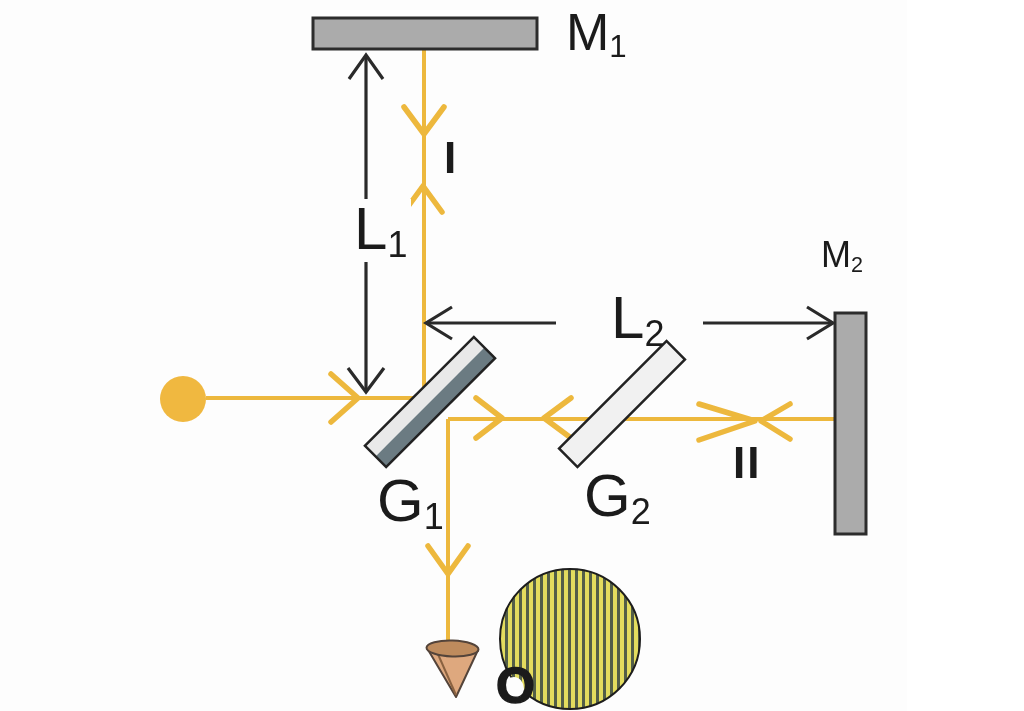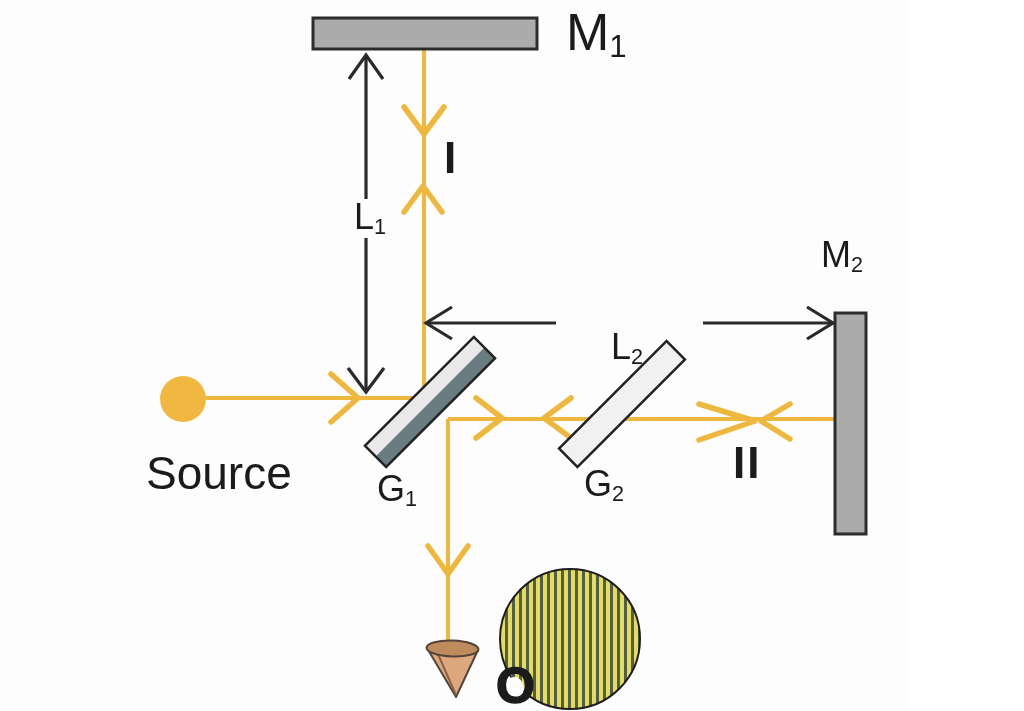--- a/index.html
+++ b/index.html
@@ -17,21 +17,21 @@
   .mirror{fill:var(--mirror-fill,#ABABAB);stroke:var(--mirror-border,#2C2C2C);stroke-width:3;}
   .plate{fill:var(--plate-fill,#F1F1F1);stroke:var(--plate-border,#222222);stroke-width:2.5;}
   .g1-light{fill:var(--splitter-light,#E9E9E9);}
   .g1-dark{fill:var(--splitter-dark,#6B7B82);}
   .plate-outline{fill:none;stroke:var(--plate-border,#222222);stroke-width:2.5;}
   .source-dot{fill:var(--source-fill,#F0B840);}
   .cone-body{fill:var(--cone-body,#DEA87E);stroke:var(--cone-outline,#54443A);stroke-width:2;stroke-linejoin:round;}
   .cone-fold{stroke:#8A6240;stroke-width:2;fill:none;}
   .cone-top{fill:var(--cone-top,#BE8B5D);stroke:var(--cone-outline,#54443A);stroke-width:2;}
   .lbl{
-    position:absolute;font-size:36px;line-height:1;color:var(--text,#1B1B1B);
+    position:absolute;font-size:60px;line-height:1;color:var(--text,#1B1B1B);
     white-space:nowrap;
   }
   .lbl sub{font-size:0.6em;line-height:1;position:relative;top:0.22em;vertical-align:baseline;}
   .roman{font-weight:700;font-size:44px;}
   .masked{background:var(--background,#FDFDFD);padding:0 4px 3px 4px;}
   .fringes{
     position:absolute;left:499px;top:568px;width:142px;height:142px;
     box-sizing:border-box;border-radius:50%;
     border:2.5px solid var(--fringe-border,#1D1D1D);
     background:repeating-linear-gradient(90deg,
@@ -101,27 +101,26 @@
 
   <div class="fringes"></div>
   <div class="o-counter"></div>
 
   <span class="lbl" style="left:566px;top:6px;font-size:52px;"><span>M</span><sub>1</sub></span>
 
   <span class="lbl" style="left:821px;top:237px;font-size:36px;"><span>M</span><sub>2</sub></span>
 
   <span class="lbl masked" style="left:350px;top:199px;"><span>L</span><sub>1</sub></span>
 
-  <span class="lbl" style="left:611px;top:288px;margin-top:41px;"><span>L</span><sub>2</sub></span>
+  <span class="lbl" style="left:611px;top:288px;"><span>L</span><sub>2</sub></span>
 
   <span class="lbl" style="left:357px;top:471px;margin-left:20px;"><span>G</span><sub>1</sub></span>
 
   <span class="lbl" style="left:584px;top:466px;"><span>G</span><sub>2</sub></span>
 
-  <span class="lbl" style="left:146px;top:450px;font-size:46px;">Source</span>
 
   <span class="lbl roman" style="left:444px;top:136px;">I</span>
 
   <span class="lbl roman" style="left:726px;top:441px;letter-spacing:2px;margin-left:7px;">II</span>
 
   <span class="lbl o-text">O</span>
 
 </div>
 
 </body></html>

